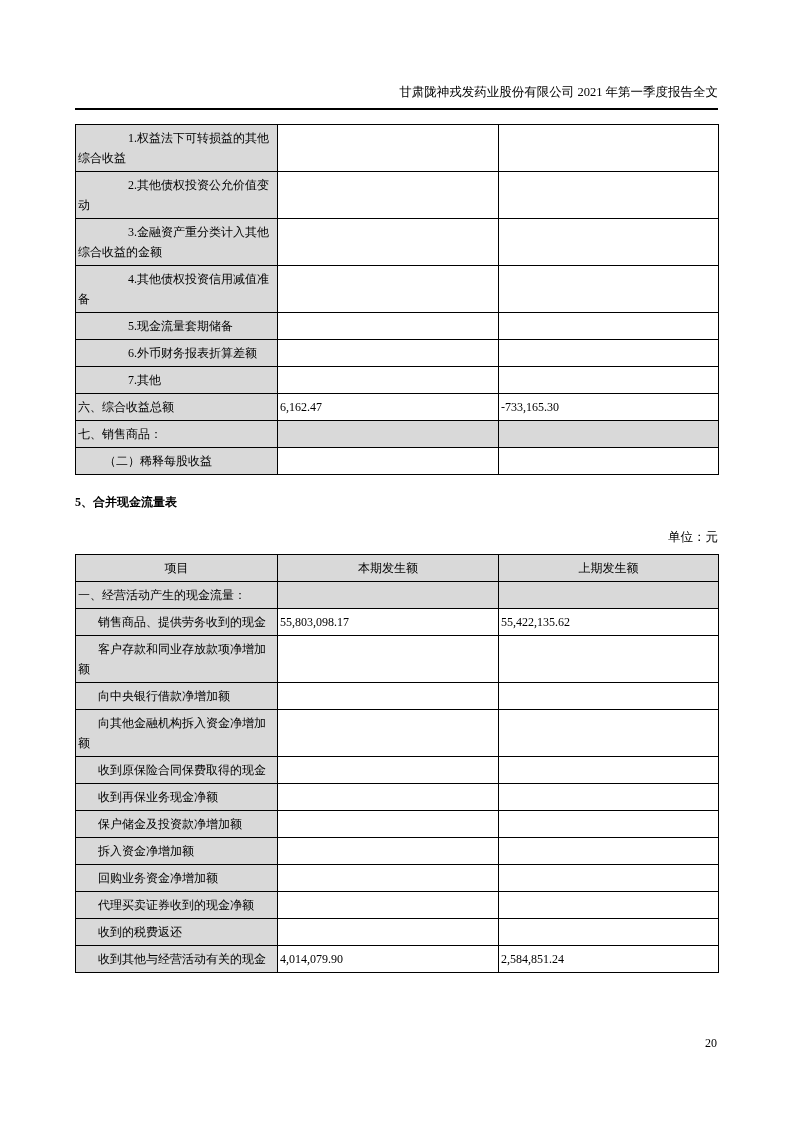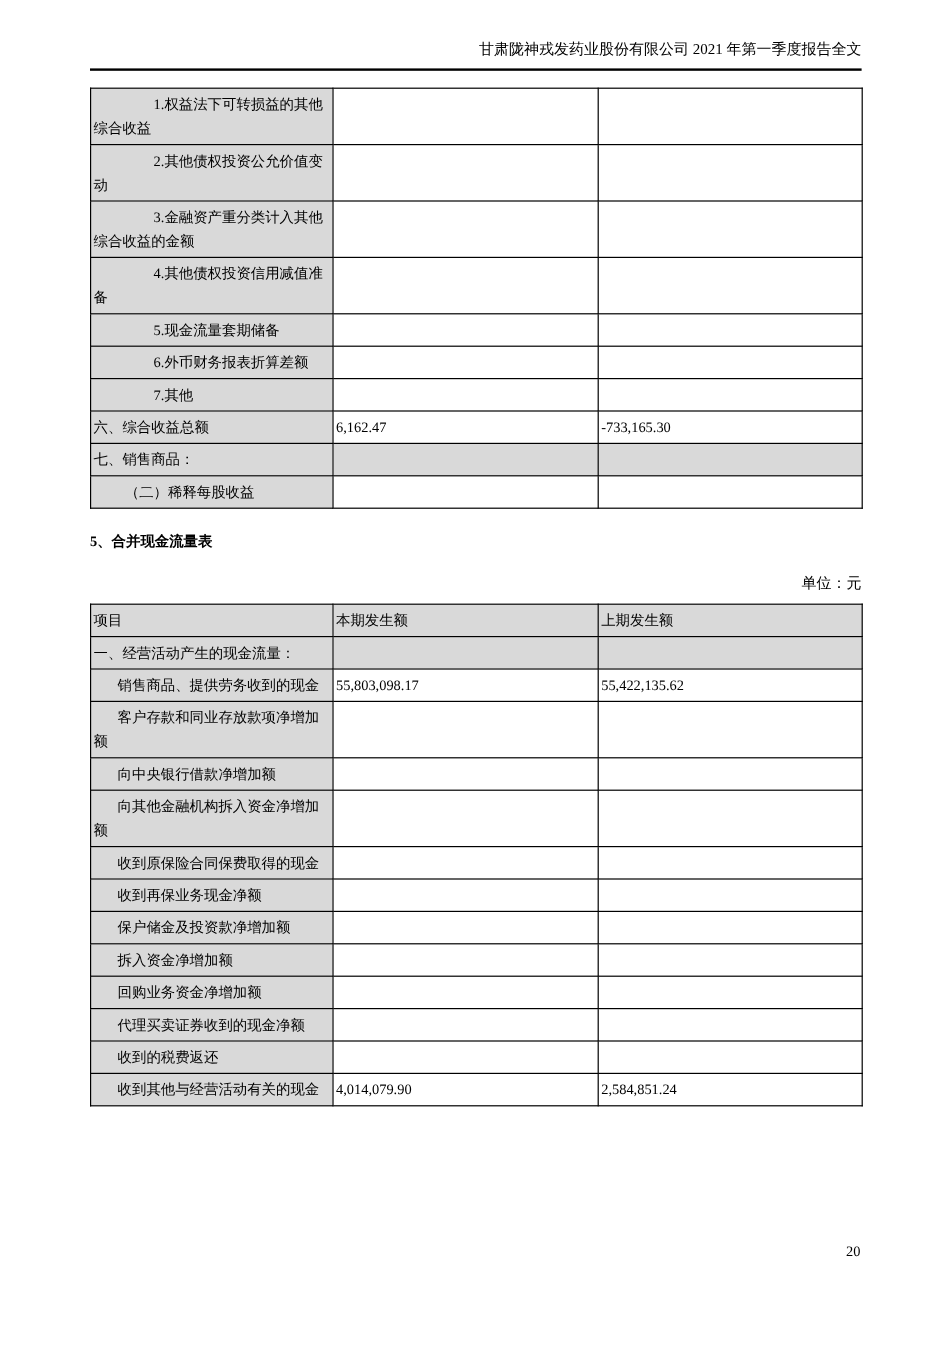--- a/index.html
+++ b/index.html
@@ -8,21 +8,21 @@
     width: 793px; height: 1122px;
     position: relative;
     background: #ffffff;
     color: #000;
     font-family: "Liberation Serif", "DejaVu Serif", serif;
     overflow: hidden;
   }
   .content { margin: 0 75px; width: 643px; }
 
   .doc-header {
-    padding-top: 33px;
+    padding-top: 84px;
     padding-bottom: 7px;
     text-align: right;
     font-size: 12.5px;
     line-height: 17px;
     border-bottom: 2px solid #000;
   }
 
   table.fin-table {
     border-collapse: collapse;
     table-layout: fixed;
@@ -36,21 +36,21 @@
     border: 1px solid #000;
     padding: 3px 2px;
     line-height: 20px;
     vertical-align: middle;
     font-weight: normal;
     overflow: hidden;
   }
   .label-cell   { background: #d9d9d9; text-align: left; word-break: break-all; }
   .val-cell     { background: #ffffff; text-align: left; padding-right: 4px; }
   .val-cell.shaded { background: #d9d9d9; }
-  .head-cell    { background: #d9d9d9; text-align: left; }
+  .head-cell    { background: #d9d9d9; text-align: center; }
 
   .indent-num   { text-indent: 50px; }
   .indent-item  { text-indent: 20px; }
   .indent-paren { text-indent: 26px; }
   .indent-none  { text-indent: 0; }
 
   .section-heading {
     margin: 18px 0 0 0;
     font-size: 12px;
     font-weight: bold;

